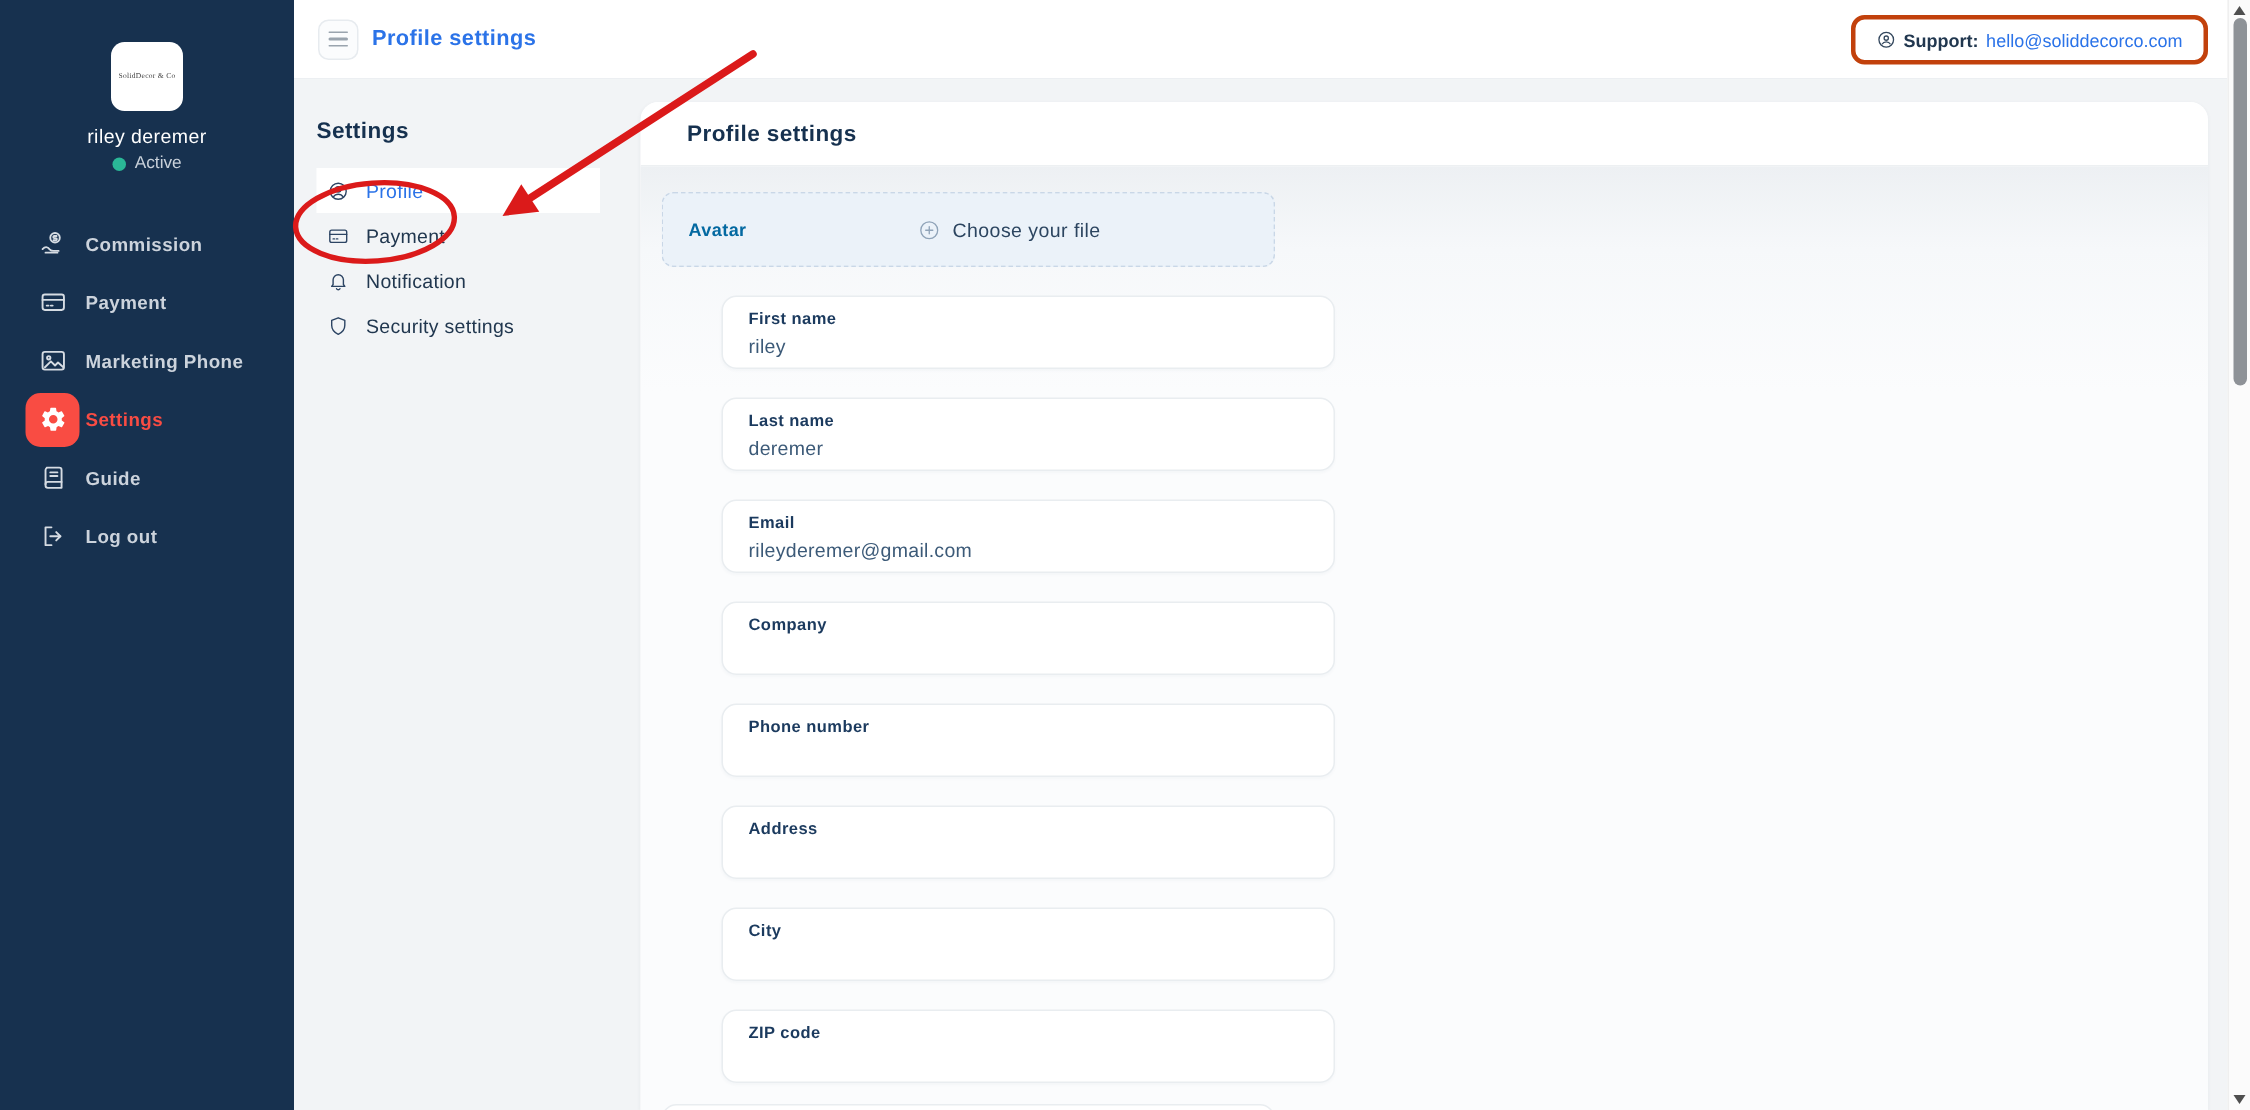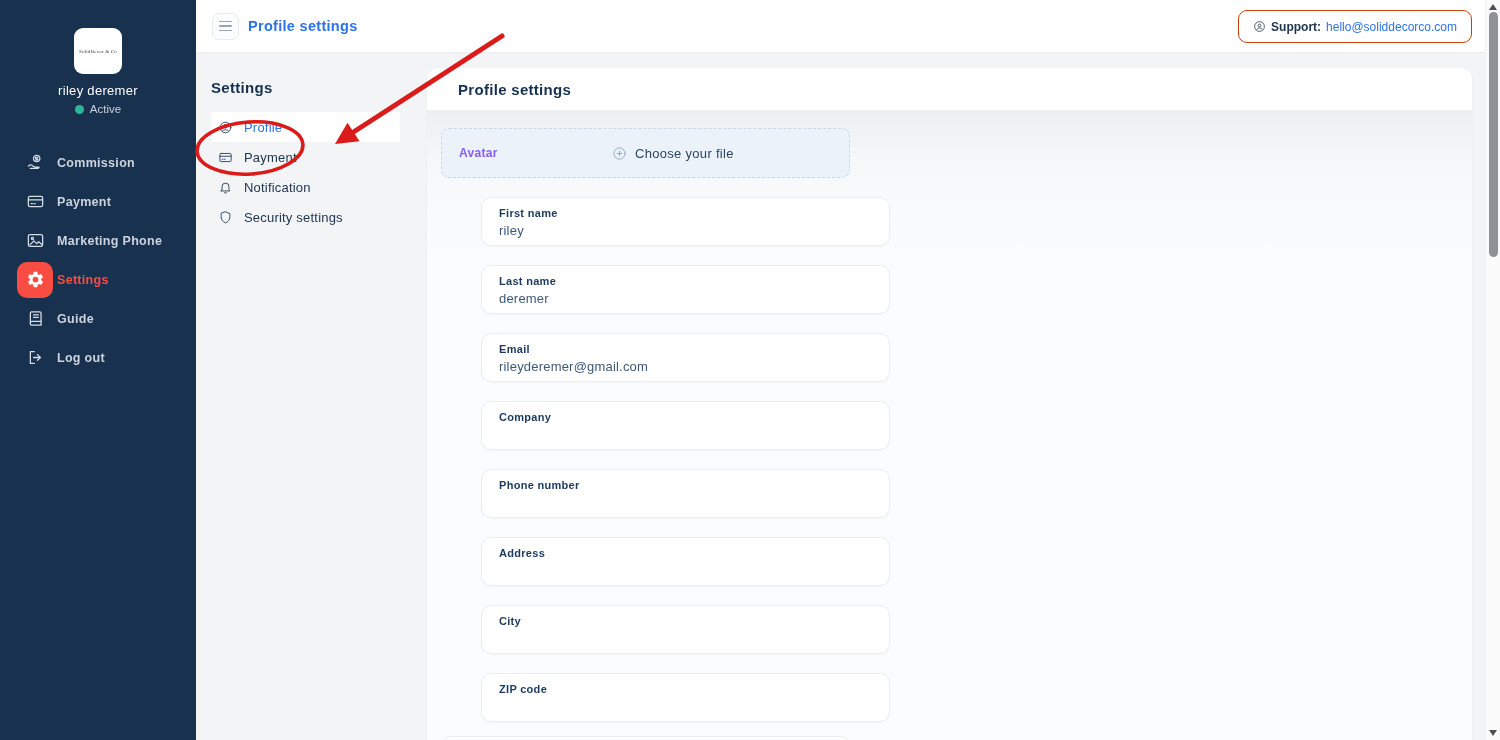--- a/index.html
+++ b/index.html
@@ -28,21 +28,21 @@
 
   
   .topbar { position:absolute; left:196px; top:0; width:1289px; height:53px; background:#ffffff;
             border-bottom:1px solid #eceff2; display:flex; align-items:center; z-index:1; }
   .hamburger { width:27px; height:27px; margin-left:16px; border:1px solid #e7ebef; border-radius:7px;
                background:#fbfcfd; display:flex; flex-direction:column; justify-content:center; gap:3px;
                align-items:center; cursor:pointer; }
   .hamburger span { display:block; width:13px; height:1.6px; background:#9aa4ae; border-radius:1px; }
   .topbar-title { color:#2b73e8; font-size:14.5px; font-weight:bold; margin-left:9px; letter-spacing:.3px; }
   .support-pill { position:absolute; right:13px; top:10px; height:33px; background:#ffffff;
-                  border:1px solid #c2410c; border-radius:9px; display:flex; align-items:center;
+                  border:3px solid #c2410c; border-radius:9px; display:flex; align-items:center;
                   padding:0 14px; gap:5px; }
   .support-pill svg { width:13px; height:13px; stroke:#33475d; stroke-width:1.6; fill:none; }
   .support-label { font-size:12px; font-weight:bold; color:#21374f; }
   .support-email { font-size:12px; color:#2b73e8; cursor:pointer; }
 
   
   .page { position:absolute; left:196px; top:53px; width:1289px; height:687px; background:#f2f4f6; }
 
   
   .submenu { position:absolute; left:15px; top:26px; width:210px; }
@@ -57,21 +57,21 @@
   
   .card { position:absolute; left:231px; top:15px; width:1045px; height:672px; background:#fbfcfd;
           border-radius:12px 12px 0 0; box-shadow:0 1px 3px rgba(30,50,80,.05); overflow:hidden; }
   .card-header { height:43px; background:#ffffff; border-bottom:1px solid #edf0f2; display:flex; align-items:center; }
   .card-title { font-size:15px; font-weight:bold; color:#16314f; margin-left:31px; letter-spacing:.3px; }
   .card-body { height:629px; background:linear-gradient(180deg,#edf0f3 0px,#f6f8fa 55px,#fbfcfd 150px);
                padding:17px 0 0 14px; }
 
   .avatar-box { width:409px; height:50px; background:#ebf2f9; border:1.5px dashed #c9d7e7; border-radius:8px;
                 display:flex; align-items:center; cursor:pointer; }
-  .avatar-label { font-size:12px; font-weight:bold; color:#8b5cf6; margin-left:17px; width:135px; letter-spacing:.3px; }
+  .avatar-label { font-size:12px; font-weight:bold; color:#0369a1; margin-left:17px; width:135px; letter-spacing:.3px; }
   .choose-file { display:flex; align-items:flex-end; gap:8px; margin-left:18px; cursor:pointer; }
   .choose-file svg { width:15px; height:15px; stroke:#8fa3b8; stroke-width:1.4; fill:none; stroke-linecap:round; }
   .choose-file-text { font-size:13px; color:#2c4560; letter-spacing:.3px; }
 
   .field-box { width:409px; height:49px; background:#ffffff; border:1px solid #e9edf0; border-radius:10px;
                margin-top:19px; padding:9px 17px 0; cursor:text; box-shadow:0 1px 2px rgba(30,50,80,.03);margin-left:40px; }
   .field-label { font-size:11px; font-weight:bold; color:#1b3a5e; letter-spacing:.3px; }
   .field-value { font-size:13px; color:#3c5a78; margin-top:4px; min-height:15px; letter-spacing:.2px; }
   .field-partial { width:409px; height:20px; background:#ffffff; border:1px solid #e9edf0;
                    border-radius:10px 10px 0 0; margin-top:14px; }

